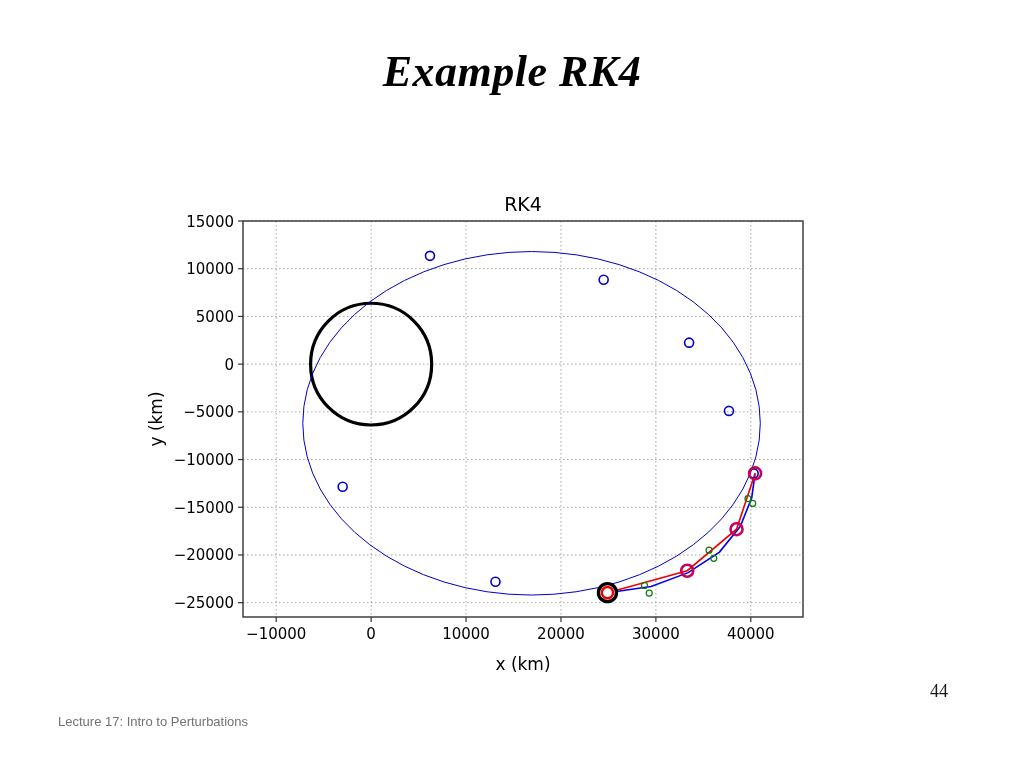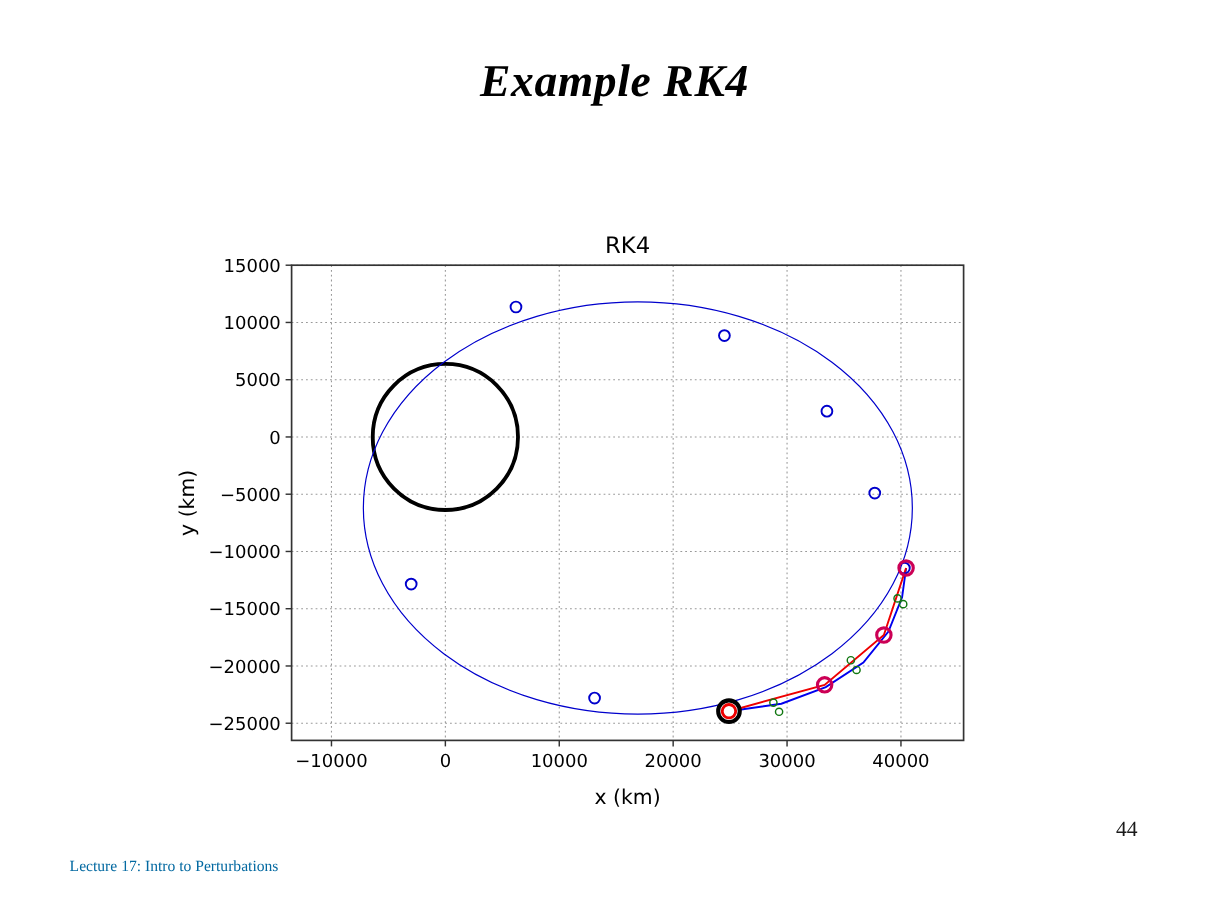--- a/index.html
+++ b/index.html
@@ -23,38 +23,38 @@
   }
   #slide-title {
     position: absolute;
     left: 0;
     top: 46px;
     width: 1024px;
     text-align: center;
     font-family: "Liberation Serif", serif;
     font-style: italic;
     font-weight: bold;
-    font-size: 38px;
+    font-size: 44px;
     color: #000000;
     letter-spacing: 0.5px;
   }
   #figure {
     position: absolute;
     left: 130px;
     top: 178px;
     width: 700px;
     height: 510px;
   }
   #footer-left {
     position: absolute;
     left: 58px;
     top: 714px;
-    font-family: Liberation Serif, serif;
+    font-family: Liberation Sans, sans-serif;
     font-size: 13px;
-    color: #0369a1;
+    color: #737373;
   }
   #footer-page {
     position: absolute;
     left: 930px;
     top: 681px;
     font-family: "Liberation Serif", serif;
     font-size: 18px;
     color: #1a1a1a;
   }
   .plot-text {

